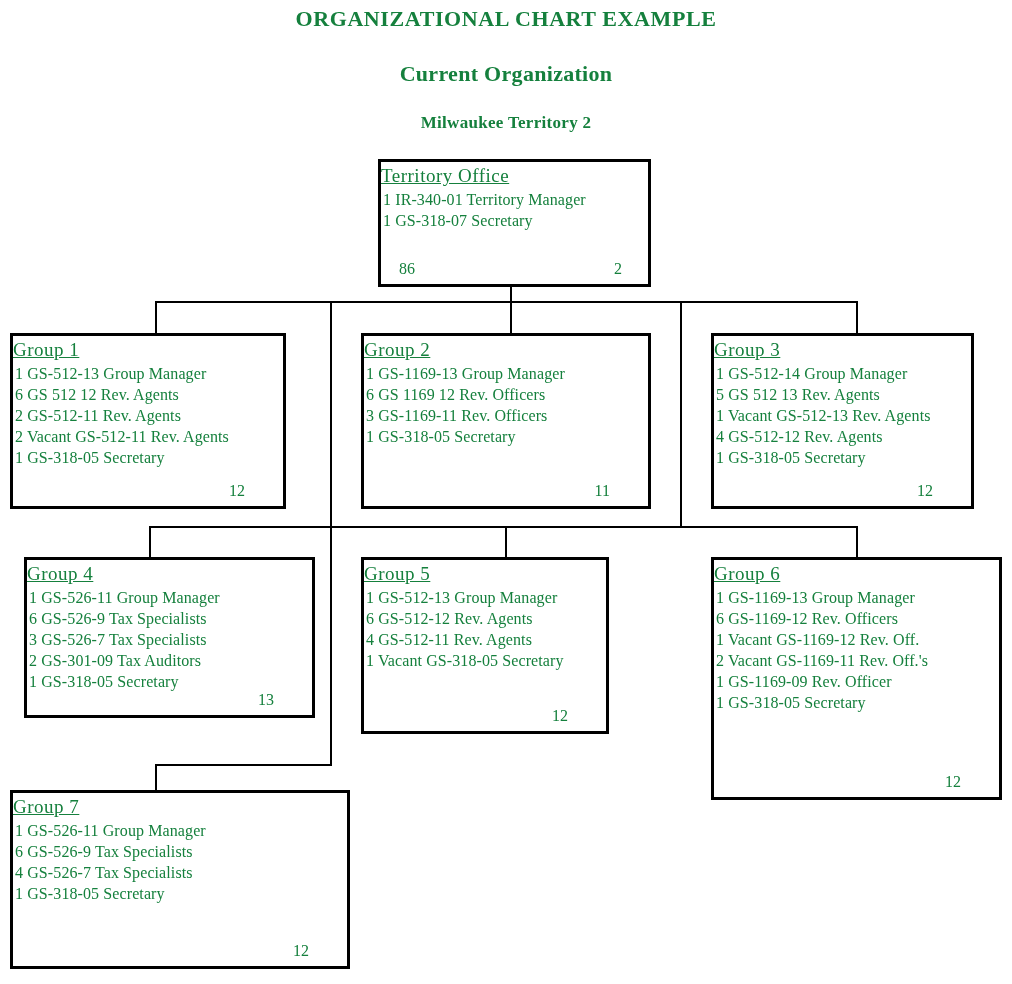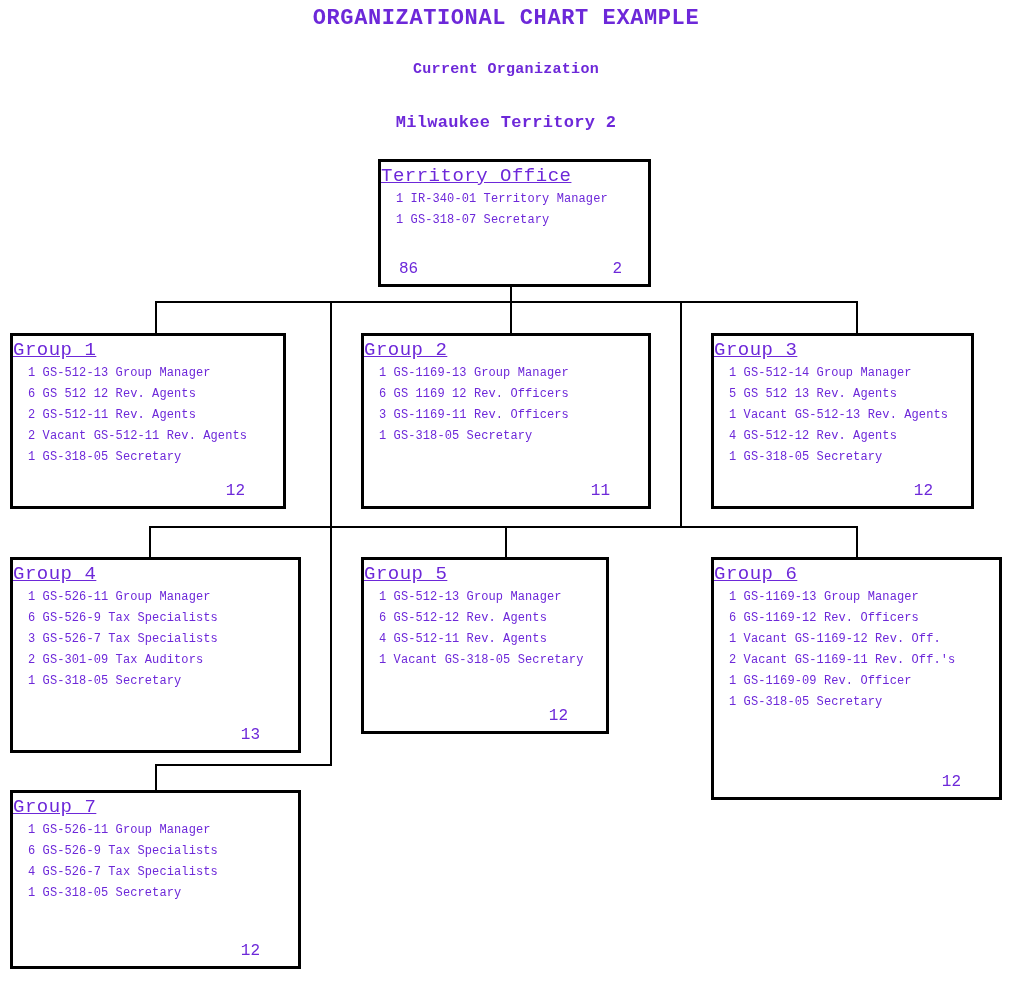--- a/index.html
+++ b/index.html
@@ -1,45 +1,45 @@
 <!DOCTYPE html>
 <html><head>
 <meta charset="utf-8">
 <style>
   html,body{margin:0;padding:0;background:#ffffff;}
   #canvas{
     position:relative;
     width:1012px;height:984px;
     background:#ffffff;
-    color:#6d28d9;
-    font-family:Liberation Mono, monospace;
+    color:#15803d;
+    font-family:Liberation Serif, serif;
     overflow:hidden;
   }
   .hdr{position:absolute;left:0;width:100%;text-align:center;font-weight:700;}
   #main-title{top:6px;font-size:22px;letter-spacing:0.6px;}
-  #sub-title1{top:61px;font-size:15px;letter-spacing:0.3px;}
+  #sub-title1{top:61px;font-size:22px;letter-spacing:0.3px;}
   #sub-title2{top:113px;font-size:17px;letter-spacing:0.3px;}
   .box{
     position:absolute;
     border:3px solid #000;
     background:#fff;
     box-sizing:border-box;
   }
   .box-title{
     text-align:left;
     font-size:19px;
     text-decoration:underline;
     margin-top:3px;
     margin-bottom:2px;
     letter-spacing:0.5px;
   }
   .box-line{
-    font-size:12px;
+    font-size:16px;
     line-height:21px;
-    padding-left:15px;
+    padding-left:2px;
     white-space:nowrap;
     letter-spacing:0.1px;
   }
   .box-total{
     position:absolute;bottom:6px;right:38px;font-size:16px;
   }
   .box-total--near{right:26px;}
   .box-total-left{
     position:absolute;bottom:6px;left:18px;font-size:16px;
   }
@@ -97,21 +97,21 @@
   <div class="box" style="left:711px;top:333px;width:263px;height:176px">
     <div class="box-title">Group 3</div>
     <div class="box-line">1 GS-512-14 Group Manager</div>
     <div class="box-line">5 GS 512 13 Rev. Agents</div>
     <div class="box-line">1 Vacant GS-512-13 Rev. Agents</div>
     <div class="box-line">4 GS-512-12 Rev. Agents</div>
     <div class="box-line">1 GS-318-05 Secretary</div>
     <div class="box-total">12</div>
   </div>
 
-  <div class="box" style="left:10px;top:557px;width:291px;height:196px">
+  <div class="box" style="left:24px;top:557px;width:291px;height:161px">
     <div class="box-title">Group 4</div>
     <div class="box-line">1 GS-526-11 Group Manager</div>
     <div class="box-line">6 GS-526-9 Tax Specialists</div>
     <div class="box-line">3 GS-526-7 Tax Specialists</div>
     <div class="box-line">2 GS-301-09 Tax Auditors</div>
     <div class="box-line">1 GS-318-05 Secretary</div>
     <div class="box-total">13</div>
   </div>
 
   <div class="box" style="left:361px;top:557px;width:248px;height:177px">
@@ -127,21 +127,21 @@
     <div class="box-title">Group 6</div>
     <div class="box-line">1 GS-1169-13 Group Manager</div>
     <div class="box-line">6 GS-1169-12 Rev. Officers</div>
     <div class="box-line">1 Vacant GS-1169-12 Rev. Off.</div>
     <div class="box-line">2 Vacant GS-1169-11 Rev. Off.'s</div>
     <div class="box-line">1 GS-1169-09 Rev. Officer</div>
     <div class="box-line">1 GS-318-05 Secretary</div>
     <div class="box-total">12</div>
   </div>
 
-  <div class="box" style="left:10px;top:790px;width:291px;height:179px">
+  <div class="box" style="left:10px;top:790px;width:340px;height:179px">
     <div class="box-title">Group 7</div>
     <div class="box-line">1 GS-526-11 Group Manager</div>
     <div class="box-line">6 GS-526-9 Tax Specialists</div>
     <div class="box-line">4 GS-526-7 Tax Specialists</div>
     <div class="box-line">1 GS-318-05 Secretary</div>
     <div class="box-total">12</div>
   </div>
 
 </div>
 

